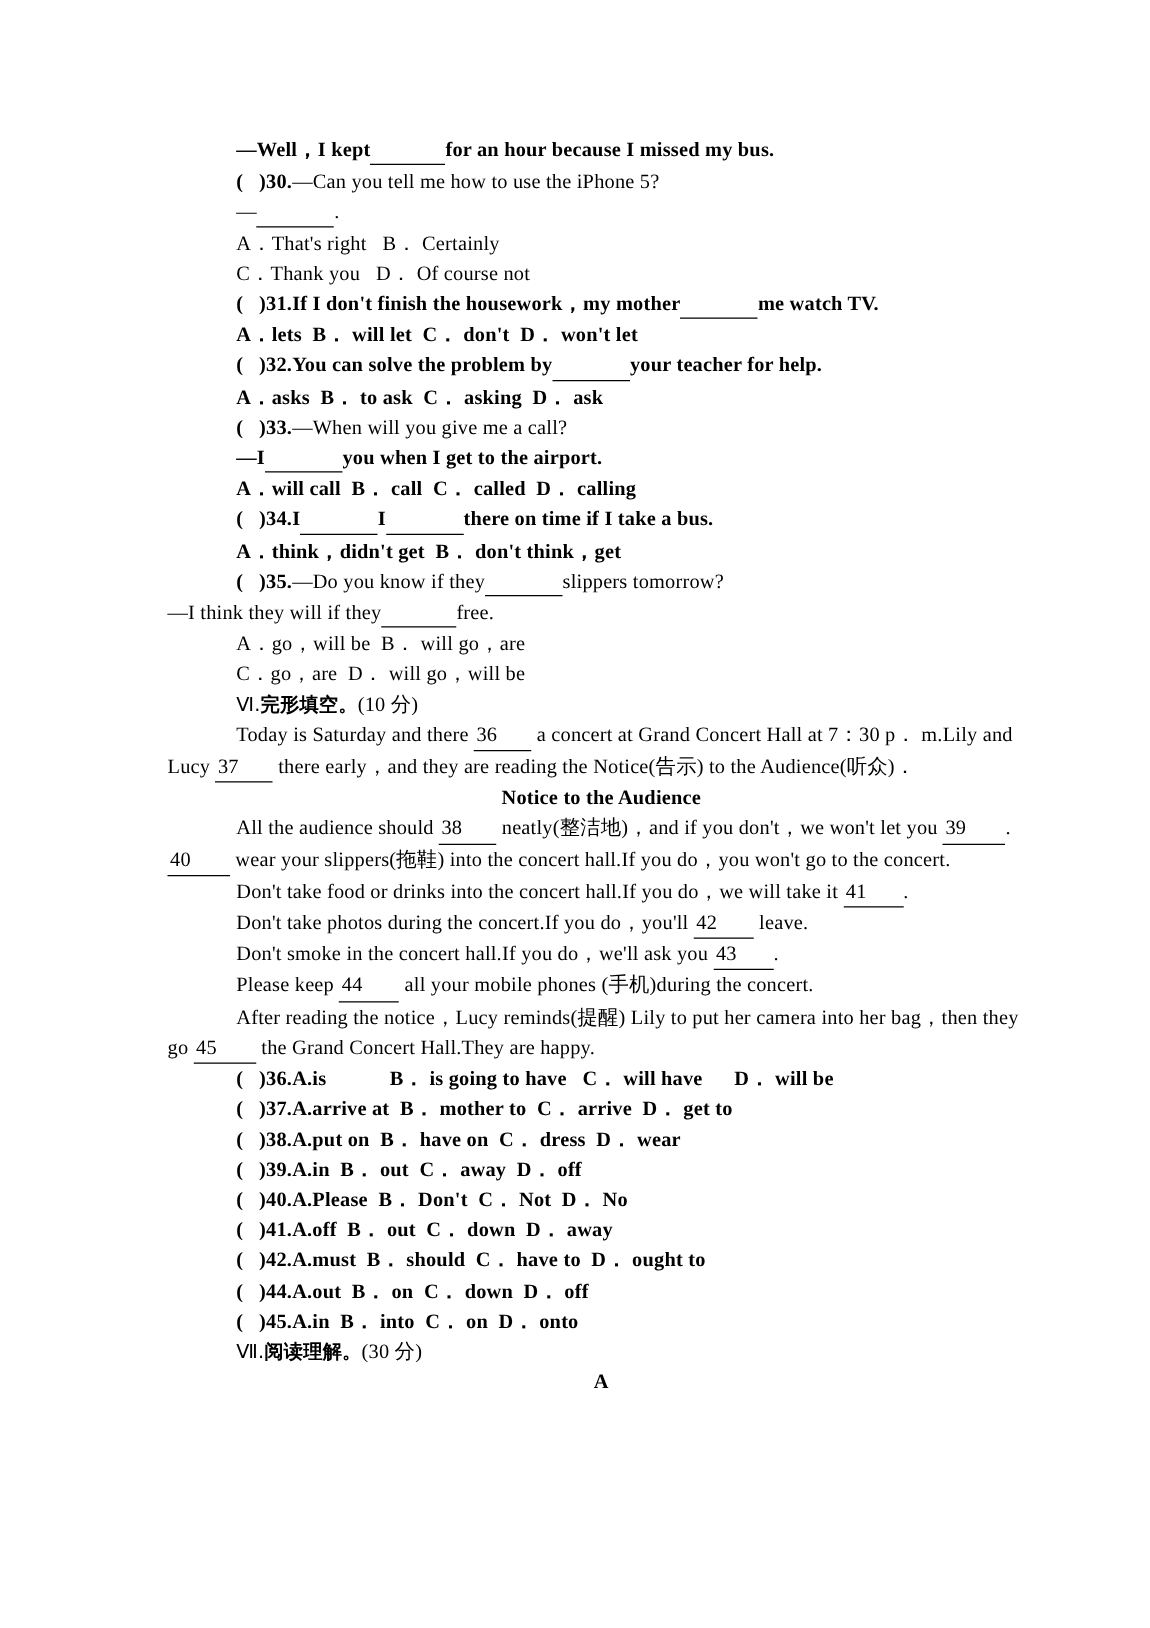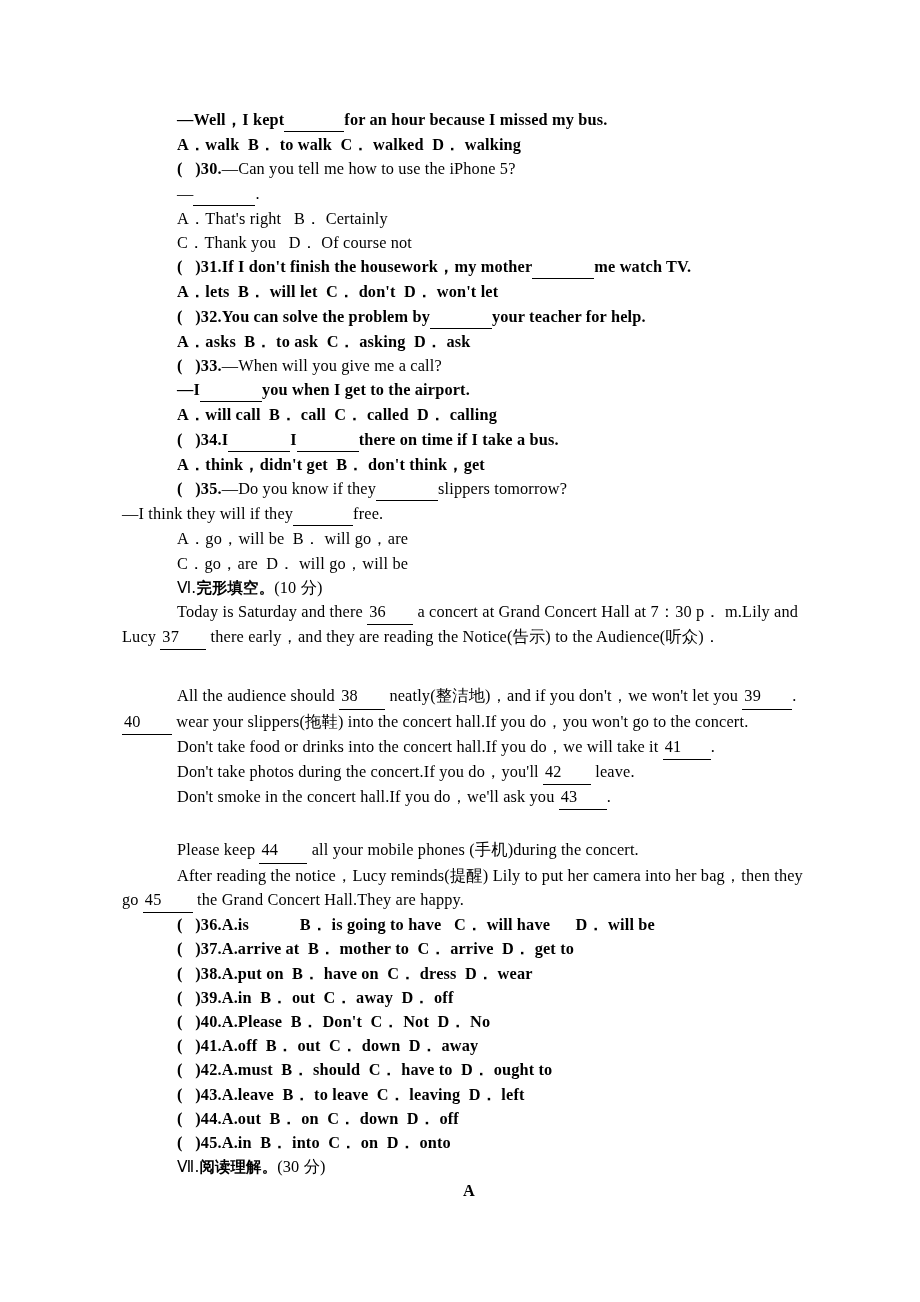--- a/index.html
+++ b/index.html
@@ -18,21 +18,21 @@
   .page {
     position: absolute;
     left: 0;
     top: 0;
     width: 920px;
     height: 1302px;
   }
   
   .col {
     position: absolute;
-    left: 122px;
+    left: 134px;
     top: 108px;
     width: 694px;
   }
   .ln {
     font-size: 16.3px;
     line-height: 24.2px;
     white-space: pre;
     letter-spacing: 0.01em;
   }
   .b { font-weight: bold; }
@@ -60,21 +60,20 @@
   .cjk { font-family: "DejaVu Sans", "Liberation Sans", sans-serif; font-size: 15.4px; }
 </style>
 </head>
 <body>
 
 <div class="page">
   <div class="col">
 
     <div class="ln b"><span class="ind" style="padding-left:55px"><span>—Well，I kept</span><span class="blank" style="width:60px">&nbsp;</span><span>for an hour because I missed my bus.</span></span></div>
 
-    <div class="ln b ind">A．walk  B． to walk  C． walked  D． walking</div>
 
     <div class="ln ind"><span class="b">(   )30.</span><span>—Can you tell me how to use the iPhone 5?</span></div>
 
     <div class="ln ind"><span>—</span><span class="blank" style="width:62px">&nbsp;</span><span>.</span></div>
 
     <div class="ln ind">A．That's right   B． Certainly</div>
     <div class="ln ind">C．Thank you   D． Of course not</div>
 
     <div class="ln b ind"><span>(   )31.</span><span>If I don't finish the housework，my mother</span><span class="blank" style="width:62px">&nbsp;</span><span>me watch TV.</span></div>
 
@@ -101,44 +100,44 @@
     <div class="ln ind">A．go，will be  B． will go，are</div>
     <div class="ln ind">C．go，are  D． will go，will be</div>
 
     <div class="ln ind"><span class="cjk">Ⅵ.</span><span class="cjk b">完形填空。</span><span>(10 分)</span></div>
 
     <div class="wrap" style="text-indent:0;">
       <div class="ln" style="padding-left:55px;"><span>Today is Saturday and there </span><span class="numblank" style="width:42px">36</span><span> a concert at Grand Concert Hall at 7：30 p． m.Lily and</span></div>
       <div class="ln"><span>Lucy </span><span class="numblank" style="width:42px">37</span><span> there early，and they are reading the Notice(告示) to the Audience(听众)．</span></div>
     </div>
 
+    <div class="ln ctr">Notice to the Audience</div>
 
-    <div class="ln" style="padding-left:55px;margin-top:34px;"><span>All the audience should </span><span class="numblank" style="width:42px">38</span><span> neatly(整洁地)，and if you don't，we won't let you </span><span class="numblank" style="width:46px">39</span><span>.</span></div>
+    <div class="ln" style="padding-left:55px;"><span>All the audience should </span><span class="numblank" style="width:42px">38</span><span> neatly(整洁地)，and if you don't，we won't let you </span><span class="numblank" style="width:46px">39</span><span>.</span></div>
 
     <div class="ln"><span></span><span class="numblank" style="width:46px">40</span><span> wear your slippers(拖鞋) into the concert hall.If you do，you won't go to the concert.</span></div>
 
     <div class="ln" style="padding-left:55px;"><span>Don't take food or drinks into the concert hall.If you do，we will take it </span><span class="numblank" style="width:44px">41</span><span>.</span></div>
 
     <div class="ln" style="padding-left:55px;"><span>Don't take photos during the concert.If you do，you'll </span><span class="numblank" style="width:44px">42</span><span> leave.</span></div>
 
     <div class="ln" style="padding-left:55px;"><span>Don't smoke in the concert hall.If you do，we'll ask you </span><span class="numblank" style="width:44px">43</span><span>.</span></div>
 
-    <div class="ln" style="padding-left:55px;margin-top:28px;"><span>Please keep </span><span class="numblank" style="width:44px">44</span><span> all your mobile phones (手机)during the concert.</span></div>
+    <div class="ln" style="padding-left:55px;"><span>Please keep </span><span class="numblank" style="width:44px">44</span><span> all your mobile phones (手机)during the concert.</span></div>
 
     <div class="ln" style="padding-left:55px;">After reading the notice，Lucy reminds(提醒) Lily to put her camera into her bag，then they</div>
     <div class="ln"><span>go </span><span class="numblank" style="width:46px">45</span><span> the Grand Concert Hall.They are happy.</span></div>
 
     <div class="ln b ind"><span>(   )36.</span><span>A.is            B． is going to have   C． will have      D． will be</span></div>
     <div class="ln b ind"><span>(   )37.</span><span>A.arrive at  B． mother to  C． arrive  D． get to</span></div>
     <div class="ln b ind"><span>(   )38.</span><span>A.put on  B． have on  C． dress  D． wear</span></div>
     <div class="ln b ind"><span>(   )39.</span><span>A.in  B． out  C． away  D． off</span></div>
     <div class="ln b ind"><span>(   )40.</span><span>A.Please  B． Don't  C． Not  D． No</span></div>
     <div class="ln b ind"><span>(   )41.</span><span>A.off  B． out  C． down  D． away</span></div>
     <div class="ln b ind"><span>(   )42.</span><span>A.must  B． should  C． have to  D． ought to</span></div>
-    <div class="ln b ind"><span>(   )43.</span><span>A.leave  B． to leave  C． leaving  D． left</span></div>
     <div class="ln b ind"><span>(   )44.</span><span>A.out  B． on  C． down  D． off</span></div>
     <div class="ln b ind"><span>(   )45.</span><span>A.in  B． into  C． on  D． onto</span></div>
 
     <div class="ln ind"><span class="cjk">Ⅶ.</span><span class="cjk b">阅读理解。</span><span>(30 分)</span></div>
 
     <div class="ln ctrA">A</div>
 
   </div>
 </div>
 

